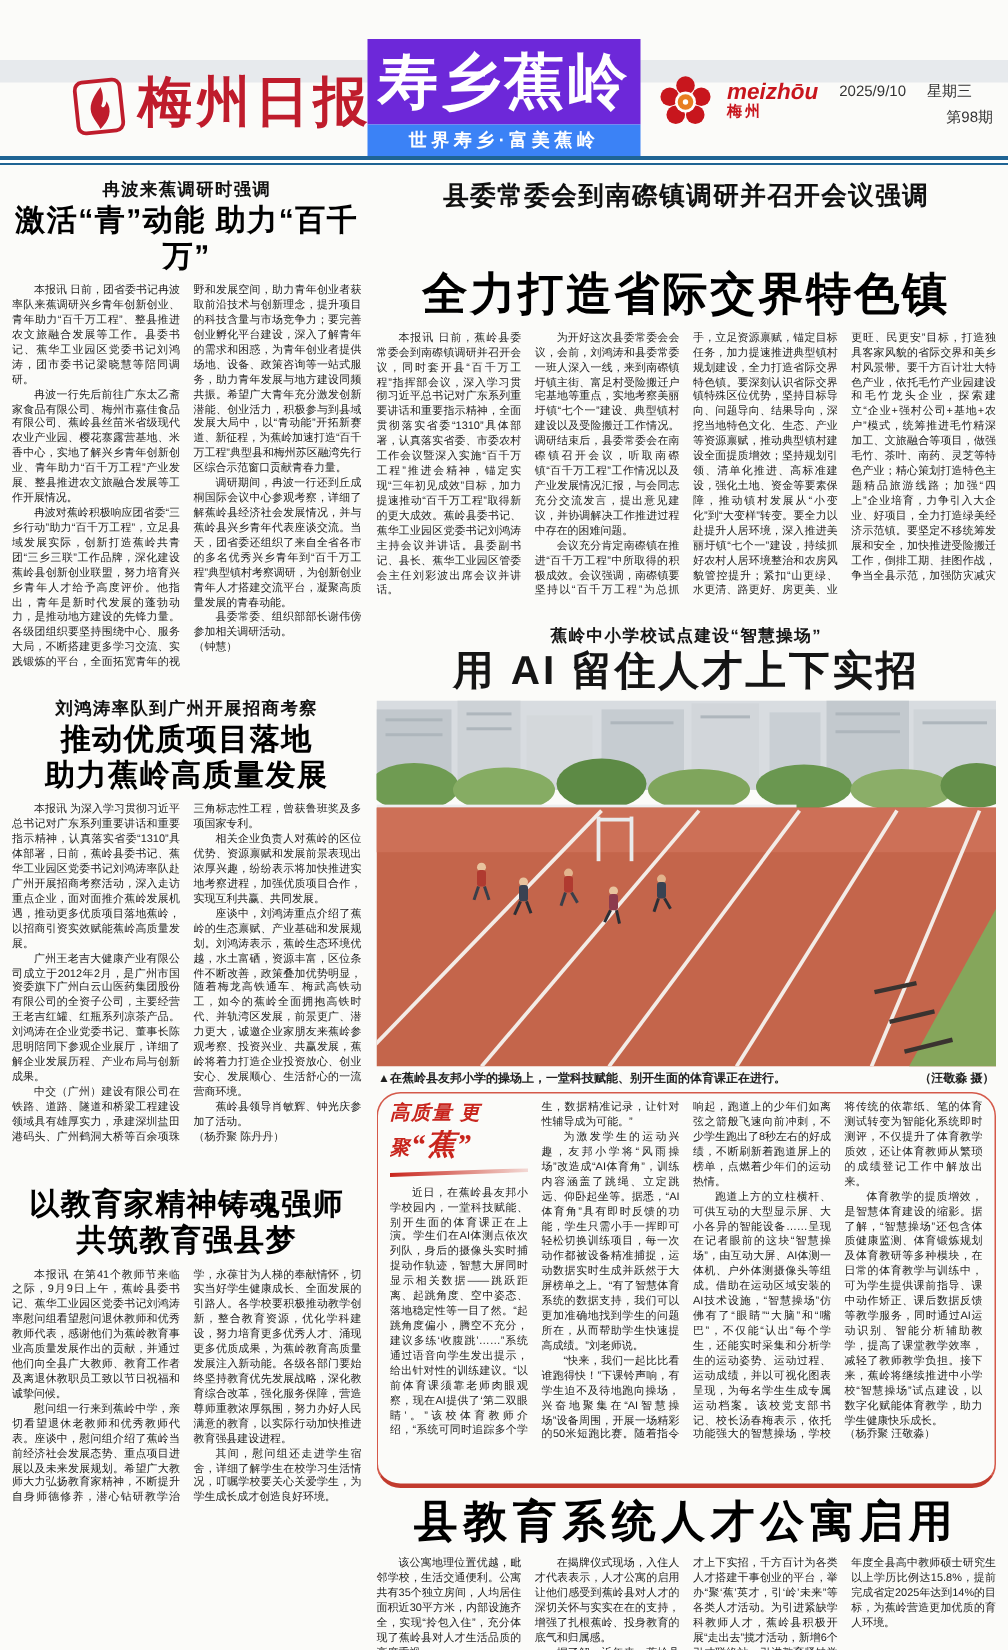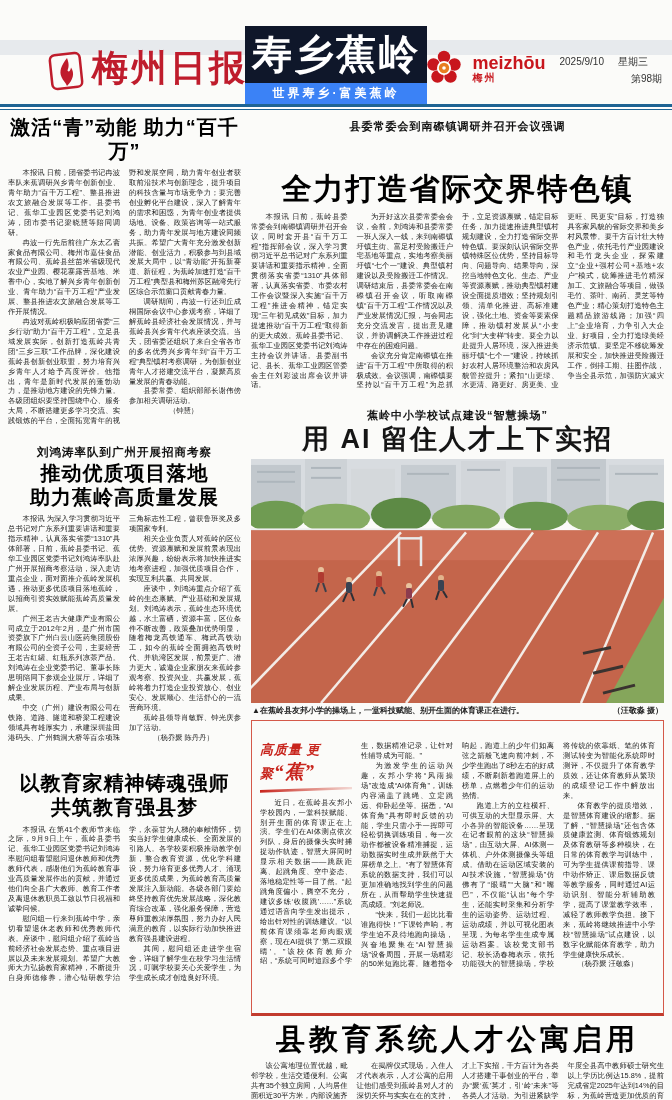--- a/index.html
+++ b/index.html
@@ -9,67 +9,67 @@
   
   .masthead { position:relative; height:110px; }
   .mast-band { position:absolute; left:0; right:0; top:40px; height:15px; background:#e7eaed; }
   .mast-rule { position:absolute; left:0; right:0; bottom:0; height:6px;
     background:linear-gradient(#1f6494 0 3px,#fff 3px 4.5px,#1f6494 4.5px 6px); }
   .mast-left { position:absolute; left:48px; top:50px; display:flex; align-items:flex-start; gap:6px; }
   .paper-name { font-family:"Liberation Serif","DejaVu Serif",serif; font-weight:bold;
     font-size:36px; color:#bf1c2c; letter-spacing:3px; line-height:1; }
   .mast-center { position:absolute; left:50%; transform:translateX(-50%); top:26px;
     width:182px; text-align:center; }
-  .edition-title { background:#0f172a; color:#fff; font-family:"Liberation Serif","DejaVu Serif",serif;
+  .edition-title { background:#6d28d9; color:#fff; font-family:"Liberation Serif","DejaVu Serif",serif;
     font-weight:bold; font-size:40px; letter-spacing:2px; line-height:57px; height:57px; }
   .edition-slogan { background:#3b82f6; color:#fff; font-size:12px; letter-spacing:3px;
     line-height:21px; height:21px; font-weight:bold; }
   .mast-right { position:absolute; right:10px; top:48px; display:flex; align-items:flex-start; gap:8px; }
   .brand-txt { line-height:1.05; margin-top:6px; }
-  .brand-pinyin { color:#c8161d; font-weight:bold; font-size:18px; }
+  .brand-pinyin { color:#c8161d; font-weight:bold; font-size:15px; font-style:italic; }
   .brand-cn { color:#c8161d; font-size:10px; font-weight:bold; letter-spacing:2px; }
   .date-block { margin-top:5px; margin-left:6px; font-size:10px; color:#333; line-height:1.7; }
   .date-line span { margin-right:14px; }
   .issue { text-align:right; }
 
   
   .content { display:flex; gap:10px; padding:6px 8px 0 8px; height:984px; }
   .col-left { width:233px; flex:0 0 233px; }
   .col-right { flex:1; min-width:0; }
 
   .kicker { text-align:center; font-weight:bold; font-size:11.5px; letter-spacing:1px;
     padding:3px 0 2px 0; color:#111; }
   .headline { text-align:center; font-weight:900; color:#000; line-height:1.18; letter-spacing:1px; }
   .h-small { font-size:20px; }
   .h-big { font-size:30px; letter-spacing:2px; }
   .h-serif { font-family:"Liberation Serif","DejaVu Serif",serif; }
 
   .body-cols { margin-top:5px; column-gap:9px; font-size:7.3px; line-height:1.36;
     overflow:hidden; color:#1c1c1c; }
   .body-cols p { text-indent:2em; text-align:justify; }
-  .body-cols .byline { text-indent:0; text-align:center; padding-right:3px; }
+  .body-cols .byline { text-indent:0; text-align:left; padding-right:3px; }
   .c2 { column-count:2; }
   .c4 { column-count:4; }
   .qing-body { height:268px; }
   .zs-body  { height:252px; }
   .ww-body  { height:258px; }
   .main-body{ height:188px; }
   .gy-body  { height:88px; }
 
   .art { margin-bottom:6px; }
 
   
   .ai-kicker { font-size:11px; font-weight:bold; text-align:center; letter-spacing:1px; padding-top:2px; }
   .ai-headline { text-align:center; font-weight:900; font-size:27px; letter-spacing:2px; line-height:1.2; }
   .photo-wrap { margin-top:4px; }
   .photo-wrap svg { display:block; width:100%; height:244px; }
   .caption { display:flex; justify-content:space-between; font-size:8px; font-weight:bold;
     padding:2px 1px; color:#222;gap:16px; }
   .ai-box { position:relative; border:1px solid #d4594a; border-bottom:3px solid #c23b2e;
-    border-radius:0; padding:20px 8px; margin-top:2px; }
+    border-radius:16px; padding:4px 8px; margin-top:2px; }
   .ai-body { height:252px; margin-top:0; }
   .series-badge { break-inside:avoid; margin-bottom:5px; }
   .badge-line1 { color:#c8251d; font-weight:900; font-style:italic; font-size:13px; letter-spacing:1px; }
   .badge-focus { font-family:"Liberation Serif","DejaVu Serif",serif; font-size:19px; }
   .badge-swoosh { height:6px; margin-top:2px; background:linear-gradient(90deg,#c8251d,#e6a49c 70%,#f3d9d5);
     clip-path:polygon(0 55%, 100% 0, 100% 45%, 0 100%); }
 
   .gy-headline { font-size:29px; letter-spacing:4px; margin-top:4px; }
 </style>
 </head>
@@ -117,20 +117,21 @@
   </div>
 
   <div class="mast-rule"></div>
 </header>
 
 <div class="content">
 
   <div class="col-left">
 
     <article class="art">
+      <div class="kicker">冉波来蕉调研时强调</div>
       <h2 class="headline h-small">激活“青”动能 助力“百千万”</h2>
       <div class="body-cols c2 qing-body">
           <p>本报讯 日前，团省委书记冉波率队来蕉调研兴乡青年创新创业、青年助力“百千万工程”、整县推进农文旅融合发展等工作。县委书记、蕉华工业园区党委书记刘鸿涛，团市委书记梁晓慧等陪同调研。</p>
           <p>冉波一行先后前往广东太乙斋家食品有限公司、梅州市嘉佳食品有限公司、蕉岭县丝苗米省级现代农业产业园、樱花寨露营基地、米香中心，实地了解兴乡青年创新创业、青年助力“百千万工程”产业发展、整县推进农文旅融合发展等工作开展情况。</p>
           <p>冉波对蕉岭积极响应团省委“三乡行动”助力“百千万工程”，立足县域发展实际，创新打造蕉岭共青团“三乡三联”工作品牌，深化建设蕉岭县创新创业联盟，努力培育兴乡青年人才给予高度评价。他指出，青年是新时代发展的蓬勃动力，是推动地方建设的先锋力量。各级团组织要坚持围绕中心、服务大局，不断搭建更多学习交流、实践锻炼的平台，全面拓宽青年的视野和发展空间，助力青年创业者获取前沿技术与创新理念，提升项目的科技含量与市场竞争力；要完善创业孵化平台建设，深入了解青年的需求和困惑，为青年创业者提供场地、设备、政策咨询等一站式服务，助力青年发展与地方建设同频共振。希望广大青年充分激发创新潜能、创业活力，积极参与到县域发展大局中，以“青动能”开拓新赛道、新征程，为蕉岭加速打造“百千万工程”典型县和梅州苏区融湾先行区综合示范窗口贡献青春力量。</p>
           <p>调研期间，冉波一行还到丘成桐国际会议中心参观考察，详细了解蕉岭县经济社会发展情况，并与蕉岭县兴乡青年代表座谈交流。当天，团省委还组织了来自全省各市的多名优秀兴乡青年到“百千万工程”典型镇村考察调研，为创新创业青年人才搭建交流平台，凝聚高质量发展的青春动能。</p>
           <p>县委常委、组织部部长谢伟傍参加相关调研活动。</p>
           <p class="byline">（钟慧）</p>
         </div>
     </article>
@@ -161,21 +162,21 @@
           <p>本报讯 在第41个教师节来临之际，9月9日上午，蕉岭县委书记、蕉华工业园区党委书记刘鸿涛率慰问组看望慰问退休教师和优秀教师代表，感谢他们为蕉岭教育事业高质量发展作出的贡献，并通过他们向全县广大教师、教育工作者及离退休教职员工致以节日祝福和诚挚问候。</p>
           <p>慰问组一行来到蕉岭中学，亲切看望退休老教师和优秀教师代表。座谈中，慰问组介绍了蕉岭当前经济社会发展态势、重点项目进展以及未来发展规划。希望广大教师大力弘扬教育家精神，不断提升自身师德修养，潜心钻研教学治学，永葆甘为人梯的奉献情怀，切实当好学生健康成长、全面发展的引路人。各学校要积极推动教学创新，整合教育资源，优化学科建设，努力培育更多优秀人才、涌现更多优质成果，为蕉岭教育高质量发展注入新动能。各级各部门要始终坚持教育优先发展战略，深化教育综合改革，强化服务保障，营造尊师重教浓厚氛围，努力办好人民满意的教育，以实际行动加快推进教育强县建设进程。</p>
           <p>其间，慰问组还走进学生宿舍，详细了解学生在校学习生活情况，叮嘱学校要关心关爱学生，为学生成长成才创造良好环境。</p>
         </div>
     </article>
   </div>
 
   <div class="col-right">
 
     <article class="art">
-      <div class="kicker" style="font-size:11px">县委常委会到南磜镇调研并召开会议强调</div>
+      <div class="kicker" style="font-size:17px">县委常委会到南磜镇调研并召开会议强调</div>
       <h1 class="headline h-big">
         <br>
         <span>全力打造省际交界特色镇</span>
       </h1>
       <div class="body-cols c4 main-body">
           <p>本报讯 日前，蕉岭县委常委会到南磜镇调研并召开会议，同时套开县“百千万工程”指挥部会议，深入学习贯彻习近平总书记对广东系列重要讲话和重要指示精神，全面贯彻落实省委“1310”具体部署，认真落实省委、市委农村工作会议暨深入实施“百千万工程”推进会精神，锚定实现“三年初见成效”目标，加力提速推动“百千万工程”取得新的更大成效。蕉岭县委书记、蕉华工业园区党委书记刘鸿涛主持会议并讲话。县委副书记、县长、蕉华工业园区管委会主任刘彩波出席会议并讲话。</p>
           <p>为开好这次县委常委会会议，会前，刘鸿涛和县委常委一班人深入一线，来到南磜镇圩镇主街、富足村受险搬迁户宅基地等重点，实地考察美丽圩镇“七个一”建设、典型镇村建设以及受险搬迁工作情况。调研结束后，县委常委会在南磜镇召开会议，听取南磜镇“百千万工程”工作情况以及产业发展情况汇报，与会同志充分交流发言，提出意见建议，并协调解决工作推进过程中存在的困难问题。</p>
           <p>会议充分肯定南磜镇在推进“百千万工程”中所取得的积极成效。会议强调，南磜镇要坚持以“百千万工程”为总抓手，立足资源禀赋，锚定目标任务，加力提速推进典型镇村规划建设，全力打造省际交界特色镇。要深刻认识省际交界镇特殊区位优势，坚持目标导向、问题导向、结果导向，深挖当地特色文化、生态、产业等资源禀赋，推动典型镇村建设全面提质增效；坚持规划引领、清单化推进、高标准建设，强化土地、资金等要素保障，推动镇村发展从“小变化”到“大变样”转变。要全力以赴提升人居环境，深入推进美丽圩镇“七个一”建设，持续抓好农村人居环境整治和农房风貌管控提升；紧扣“山更绿、水更清、路更好、房更美、业更旺、民更安”目标，打造独具客家风貌的省际交界和美乡村风景带。要千方百计壮大特色产业，依托毛竹产业园建设和毛竹龙头企业，探索建立“企业+强村公司+基地+农户”模式，统筹推进毛竹精深加工、文旅融合等项目，做强毛竹、茶叶、南药、灵芝等特色产业；精心策划打造特色主题精品旅游线路；加强“四上”企业培育，力争引入大企业、好项目，全力打造绿美经济示范镇。要坚定不移统筹发展和安全，加快推进受险搬迁工作，倒排工期、挂图作战，争当全县示范，加强防灾减灾基础设施建设，全面提升应急救援能力。</p>
         </div>
     </article>

